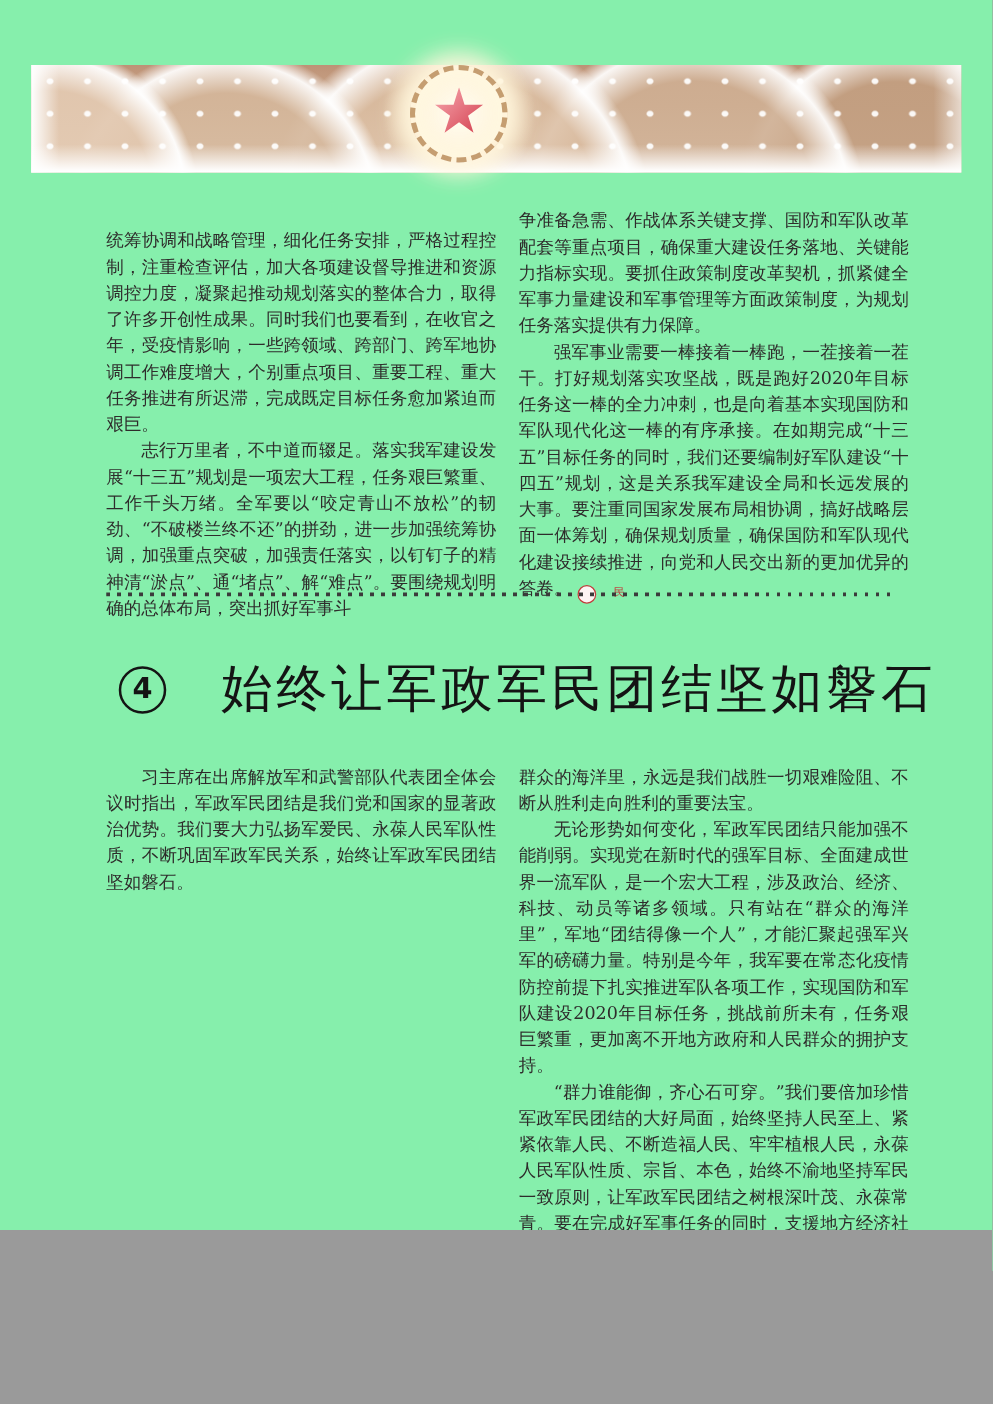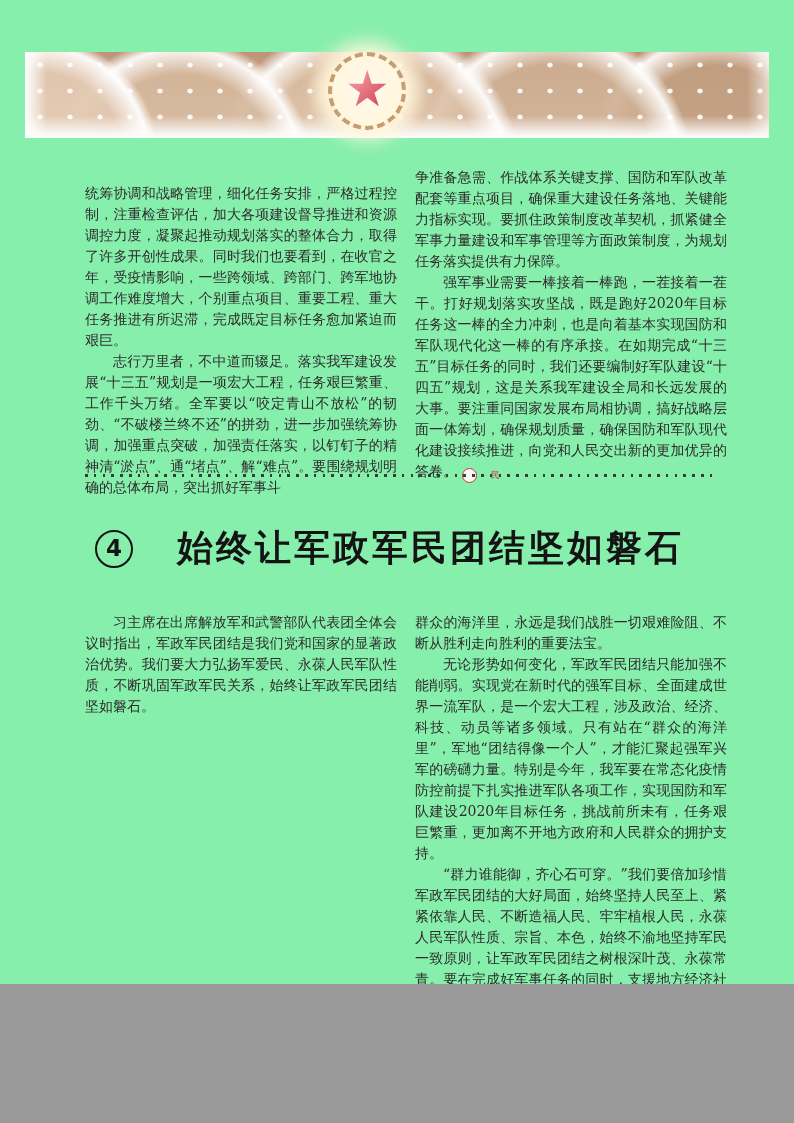--- a/index.html
+++ b/index.html
@@ -58,21 +58,21 @@
   
   .section-heading{
     position:absolute;left:95px;top:524px;display:flex;align-items:center;gap:44px;
     font-family:"DejaVu Sans","Liberation Sans",sans-serif;color:#141414;
   }
   .circle-num{
     width:34px;height:34px;border:2px solid #141414;border-radius:50%;
     display:flex;align-items:center;justify-content:center;
     font-size:23px;font-weight:700;line-height:1;
   }
-  .section-title{font-size:36px;font-weight:700;letter-spacing:3px;white-space:nowrap;}
+  .section-title{font-size:41px;font-weight:400;letter-spacing:3px;white-space:nowrap;}
   
   .endmark{
     display:inline-block;width:13px;height:13px;margin-left:5px;
     border:1px solid #c23b3b;border-radius:50%;
     color:#c23b3b;font-size:9px;line-height:13px;text-align:center;
     font-family:"DejaVu Sans","Liberation Sans",sans-serif;
     vertical-align:-2px;background:#fdf4f4;
   }
   
   .footer{

